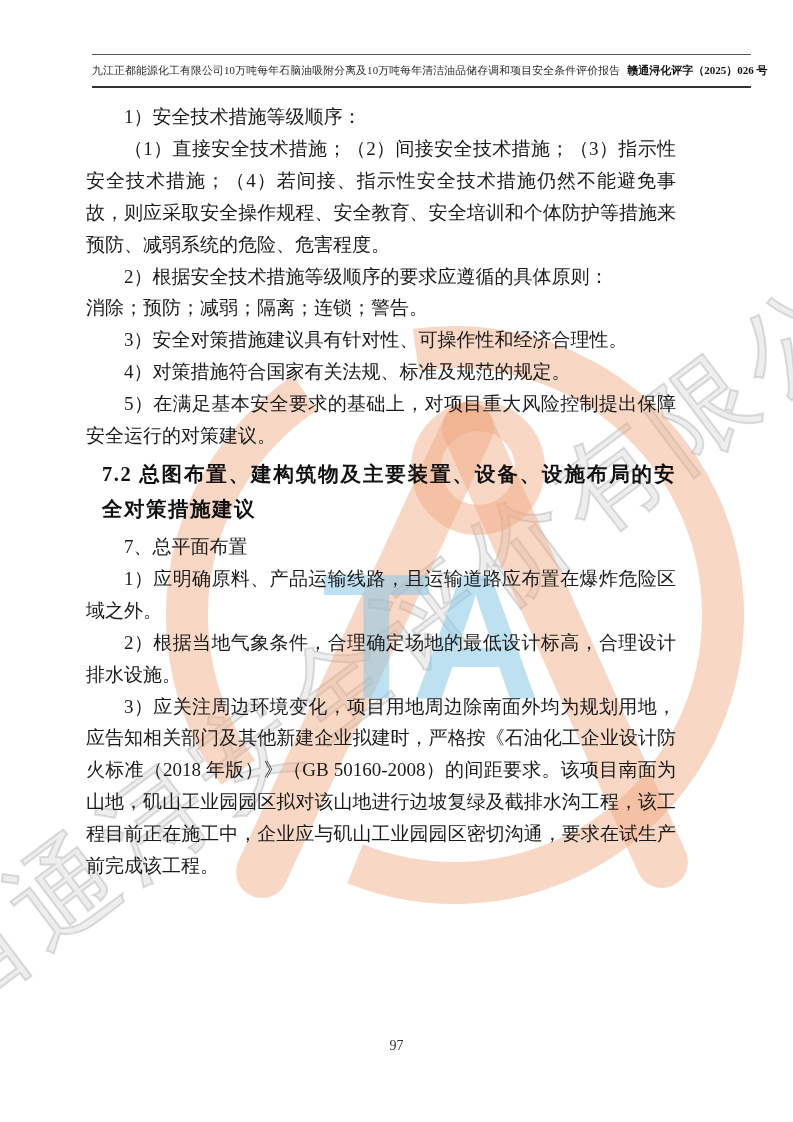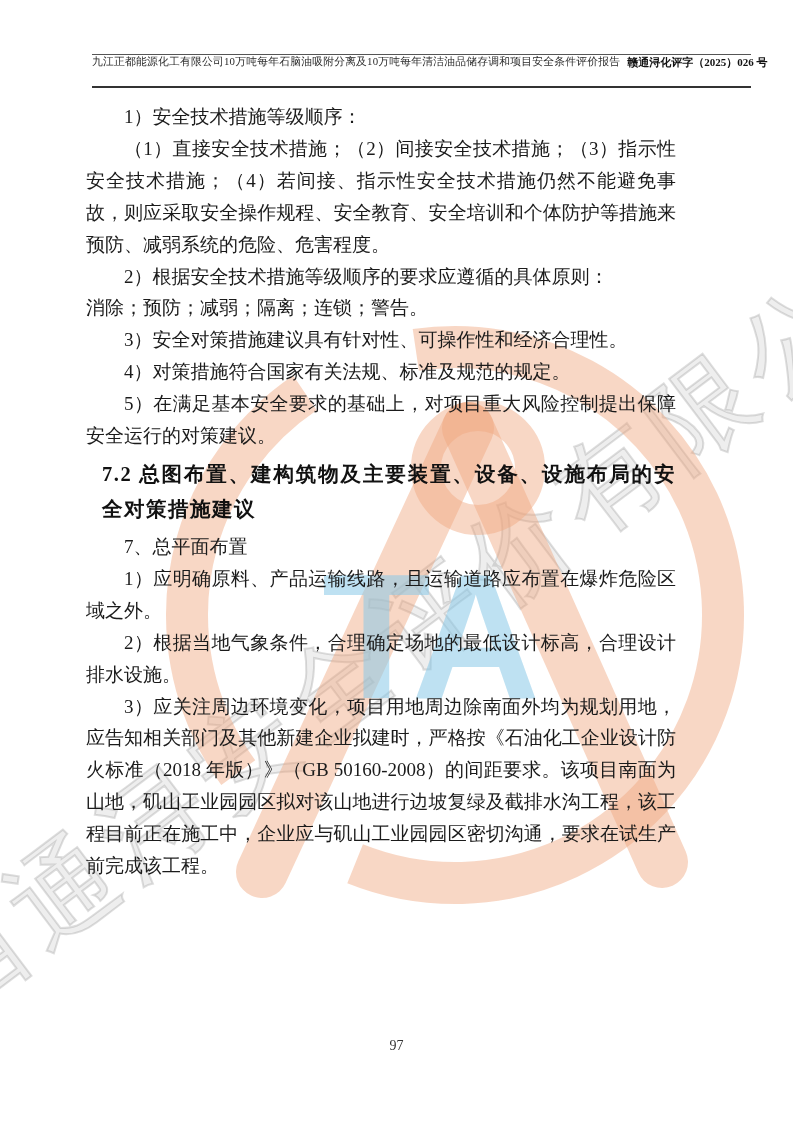--- a/index.html
+++ b/index.html
@@ -26,21 +26,21 @@
     font-size:178px;font-weight:bold;line-height:1;
     font-family:Liberation Sans, sans-serif;
     color:rgba(136,200,231,0.55);
     letter-spacing:-6px;
   }
 
   
   .header{
     position:absolute;left:92px;right:42px;top:54px;height:31px;
     border-top:1px solid #555;border-bottom:2px solid #333;
-    display:flex;align-items:flex-start;justify-content:space-between;
+    display:flex;align-items:center;justify-content:space-between;
     z-index:3;
   }
   .header-title{
     font-size:10.8px;color:#2b2b2b;white-space:nowrap;letter-spacing:0.2px;
   }
   .header-docnum{
     font-size:11px;color:#111;font-weight:bold;white-space:nowrap;margin-left:7px;
   }
 
   

